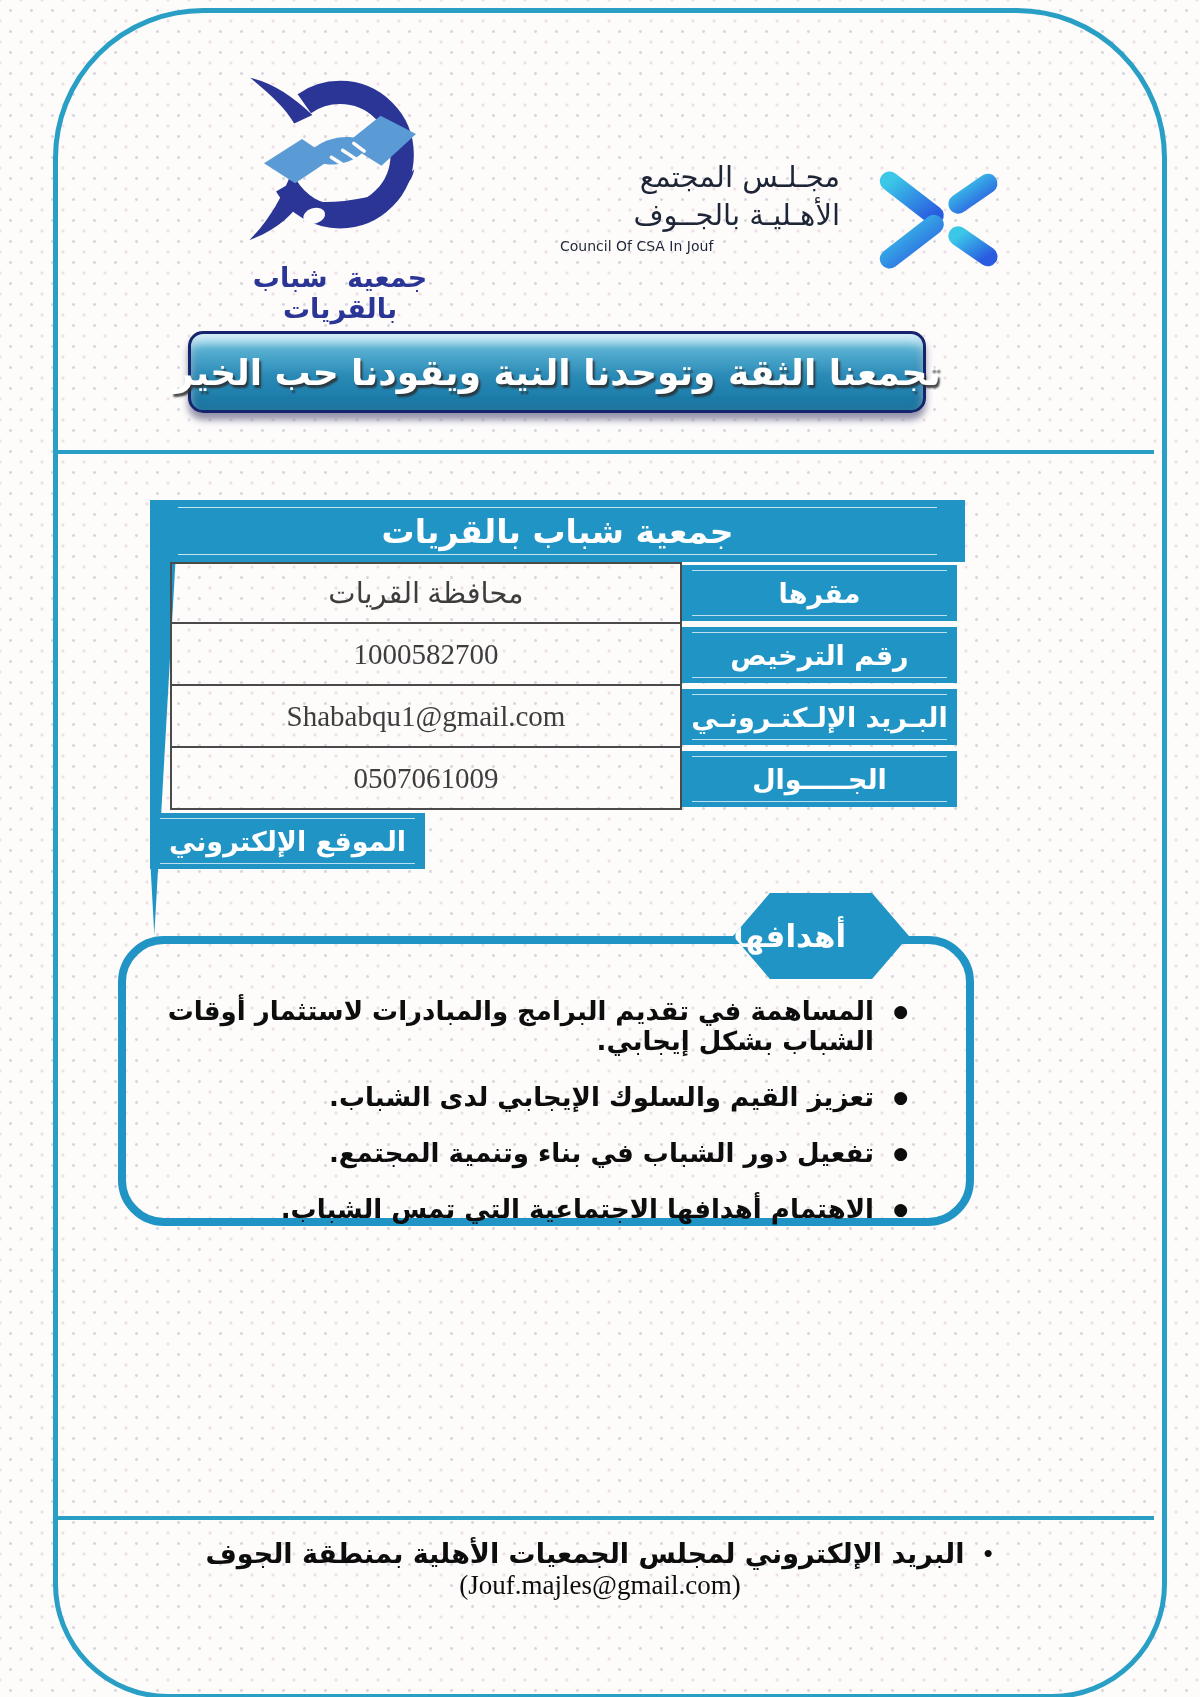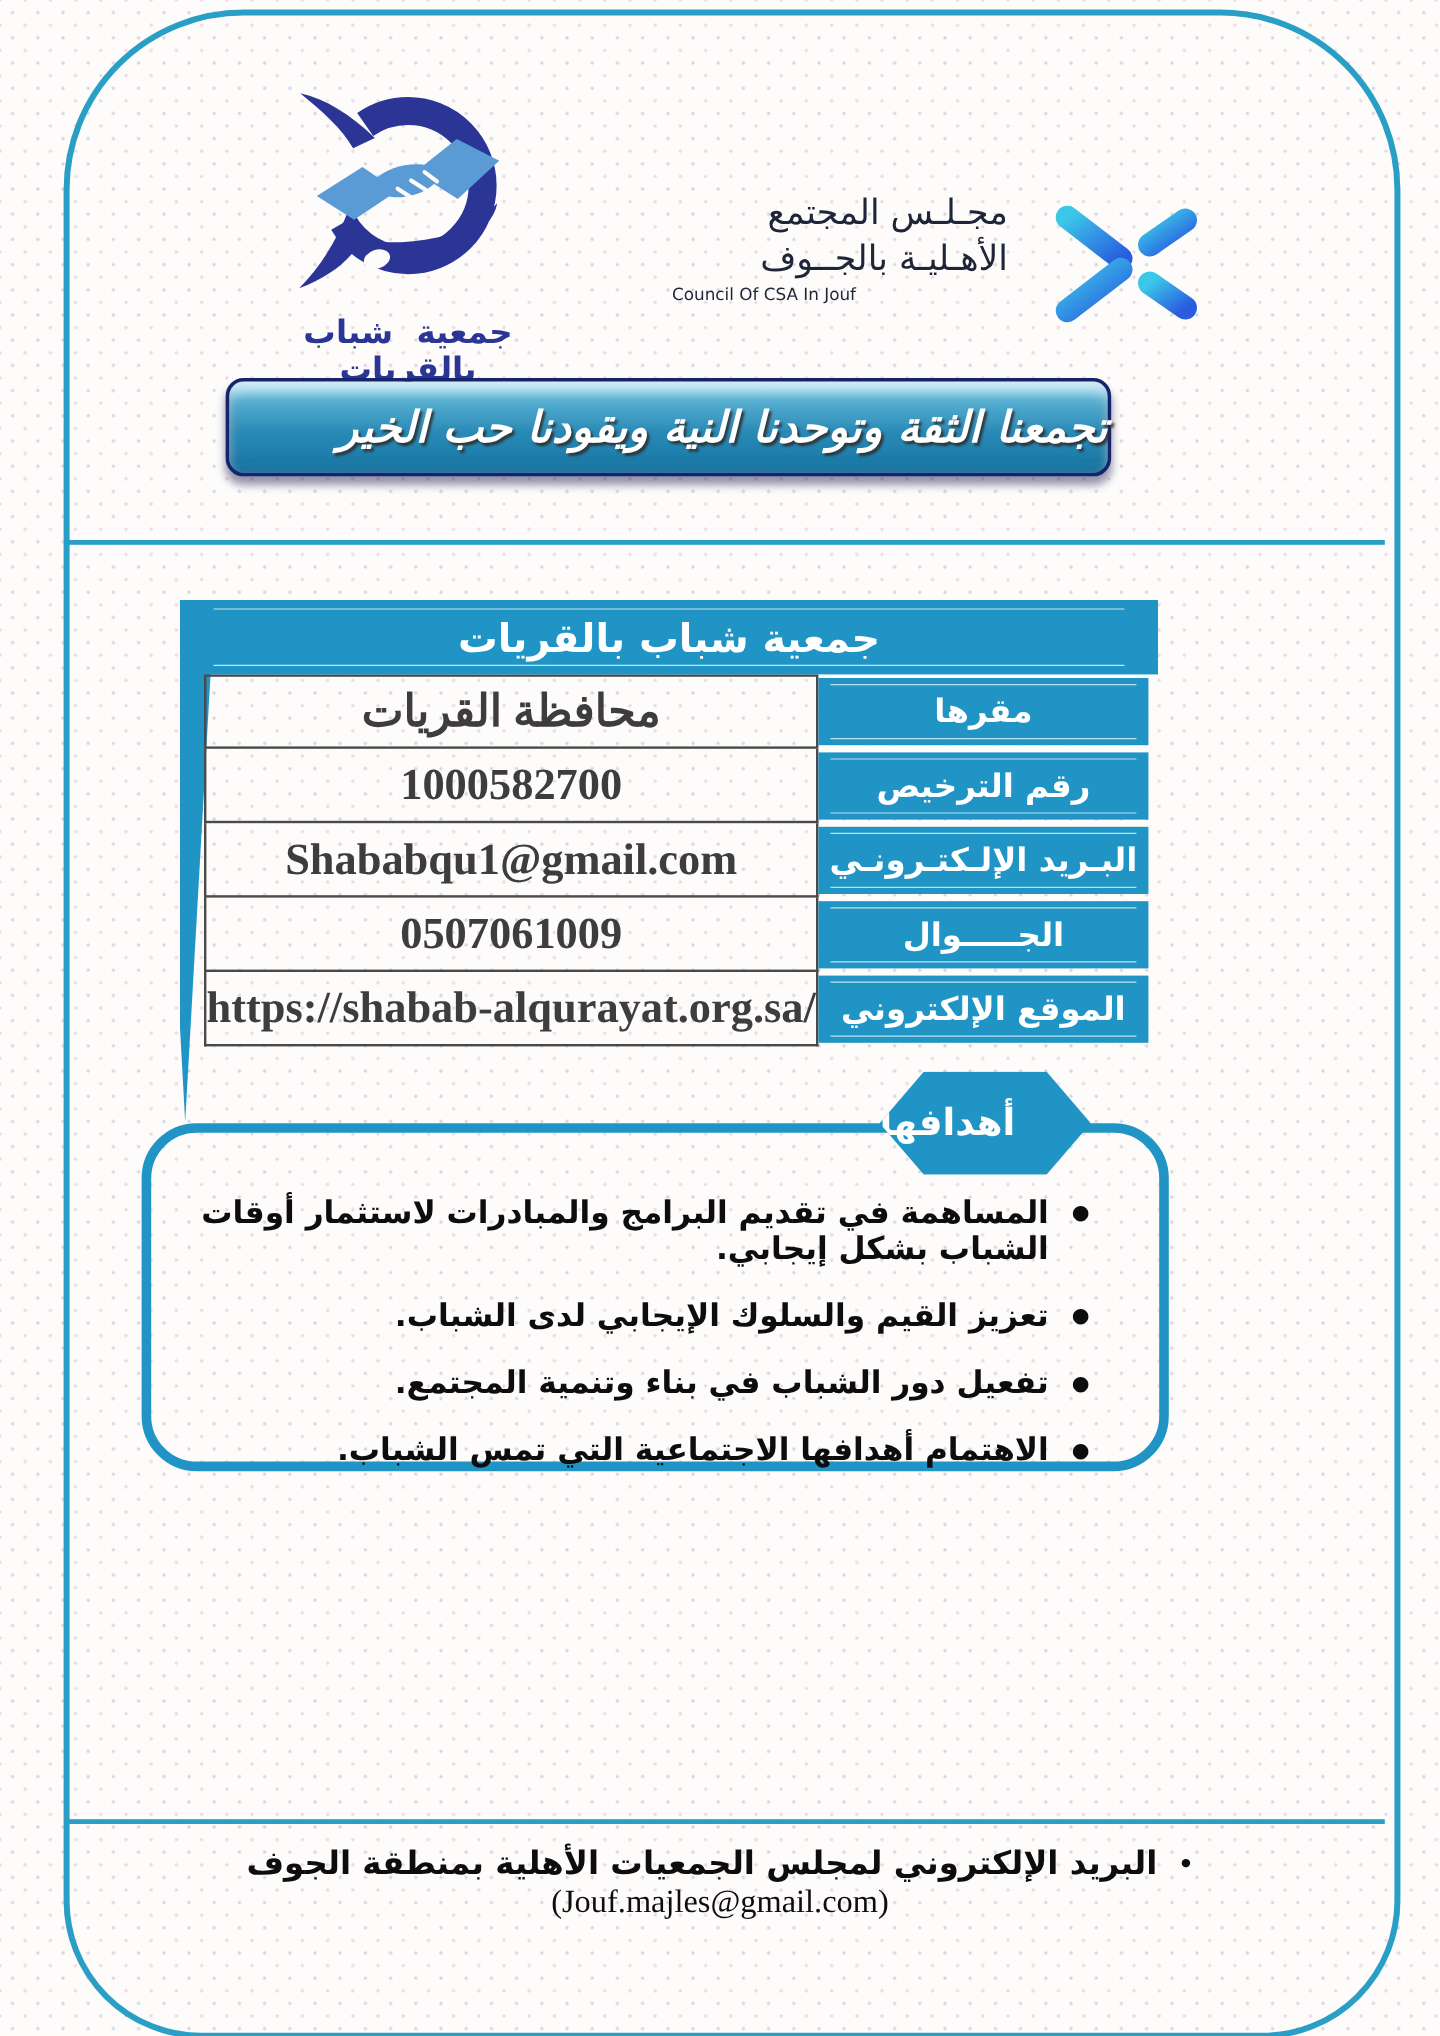--- a/index.html
+++ b/index.html
@@ -38,27 +38,27 @@
 
   
   .logo-right{position:absolute;left:555px;top:140px;width:470px;height:160px;}
   .logo-right-text{position:absolute;right:185px;top:18px;width:280px;text-align:right;direction:rtl;}
   .logo-right-ar{color:#1e2537;font-size:29px;line-height:38px;font-weight:500;}
   .logo-right-en{color:#1e2537;font-size:14px;margin-top:4px;direction:ltr;text-align:left;}
   .council-icon{position:absolute;right:0;top:0;width:175px;height:160px;}
 
   
   .banner{
-    position:absolute;left:188px;top:315px;width:732px;height:76px;
+    position:absolute;left:188px;top:331px;width:732px;height:76px;
     border:3px solid #16246b;border-radius:15px;
     background:linear-gradient(180deg,#a6dcf0 0%,#58b0d2 20%,#2a8ab6 55%,#1d7dab 85%,#2a93bd 100%);
     box-shadow:0 7px 7px rgba(20,20,70,0.45),
                inset 0 8px 10px rgba(255,255,255,0.55),
                inset 0 -6px 10px rgba(0,40,80,0.3);
-    display:flex;align-items:center;justify-content:flex-end;font-style:italic;
+    display:flex;align-items:center;justify-content:center;
   }
   .banner span{
     color:#fff;font-weight:bold;font-size:36px;direction:rtl;
     text-shadow:2px 3px 2px rgba(45,45,45,0.85);
     white-space:nowrap;
   }
 
   
   .table-wedge{
     position:absolute;left:150px;top:500px;width:27px;height:435px;
@@ -79,21 +79,21 @@
   .table-header span{color:#fff;font-weight:bold;font-size:33px;direction:rtl;}
   .trow{display:flex;height:62px;align-items:stretch;}
   .cell-value{
     width:508px;margin-left:20px;
     border:2px solid #4a4a4a;border-top:none;
     display:flex;align-items:center;justify-content:center;
   }
   .trow:first-child .cell-value{border-top:2px solid #4a4a4a;}
   .cell-value span{
     font-family:"Liberation Serif","DejaVu Serif",serif;
-    font-weight:bold;font-size:37px;color:#3d3d3d;direction:rtl;
+    font-weight:normal;font-size:29px;color:#3d3d3d;direction:rtl;
   }
   .cell-label{
     position:relative;width:275px;height:56px;margin:3px 6px 3px 0;
     background:#2095c5;display:flex;align-items:center;justify-content:center;
   }
   .cell-label::after{
     content:'';position:absolute;left:10px;right:10px;top:5px;bottom:5px;
     border-top:1px solid rgba(255,255,255,0.7);
     border-bottom:1px solid rgba(255,255,255,0.7);
   }
@@ -226,23 +226,20 @@
   <div class="trow">
     <div class="cell-value">
       <span>0507061009</span>
     </div>
     <div class="cell-label">
       <span>الجـــــوال</span>
     </div>
   </div>
 
   <div class="trow">
-    <div class="cell-value">
-      <span>/https://shabab-alqurayat.org.sa</span>
-    </div>
     <div class="cell-label">
       <span>الموقع الإلكتروني</span>
     </div>
   </div>
 </div>
   </div>
 
   <div class="objectives-badge">
     <span>أهدافها</span>
   </div>

